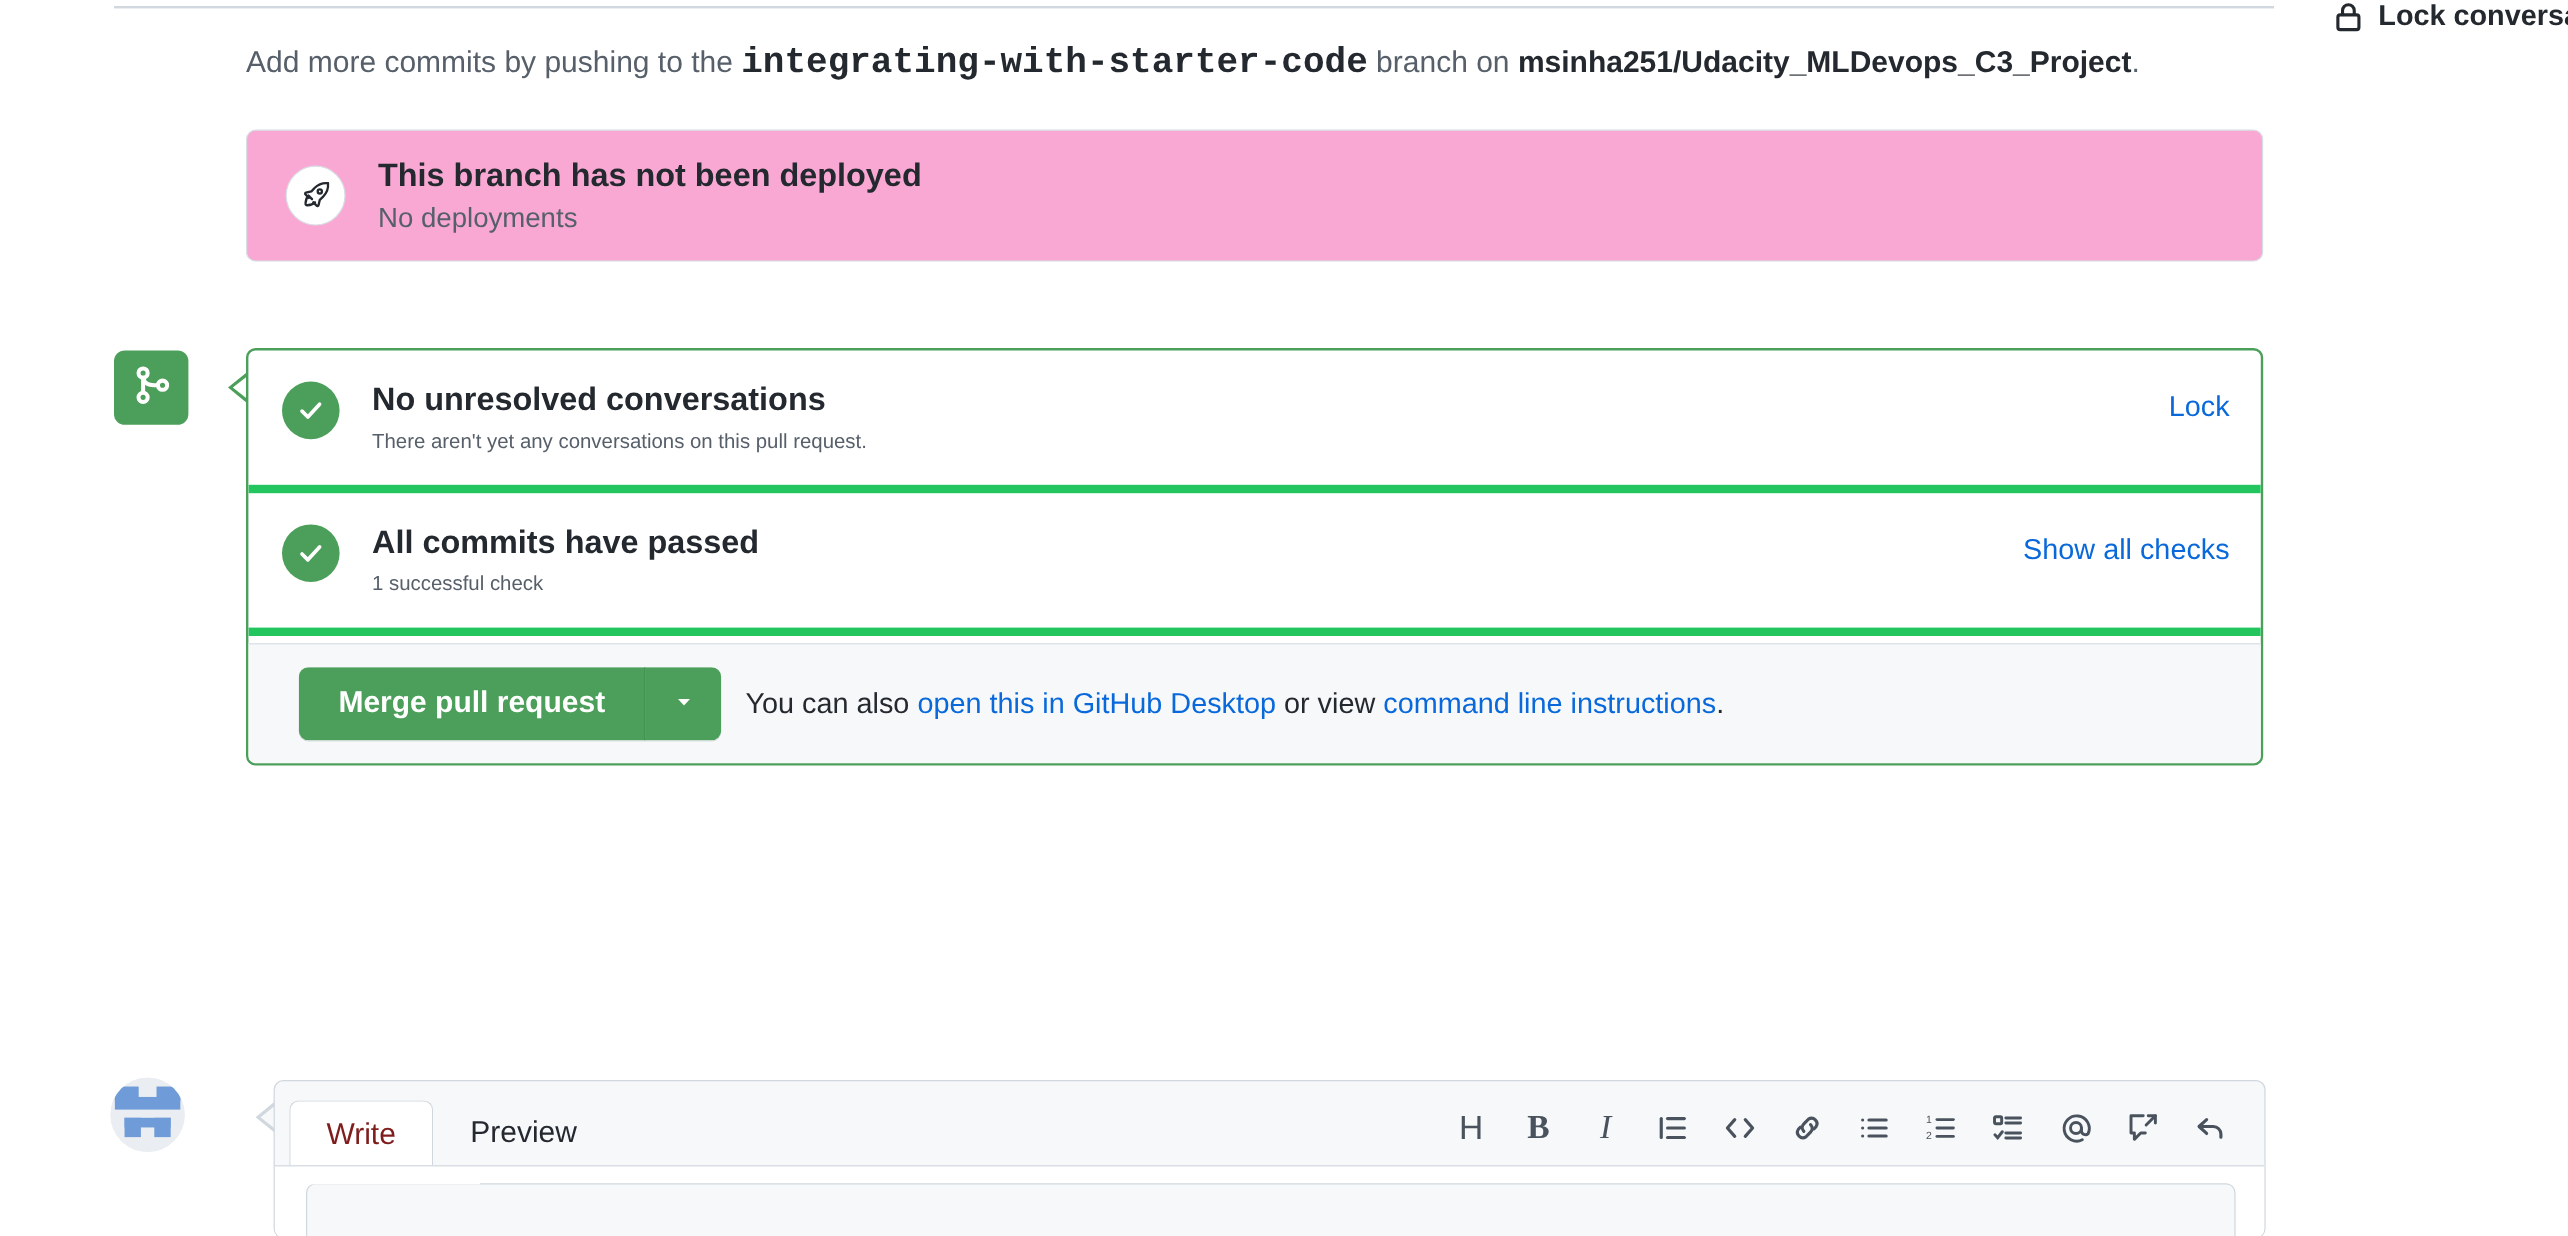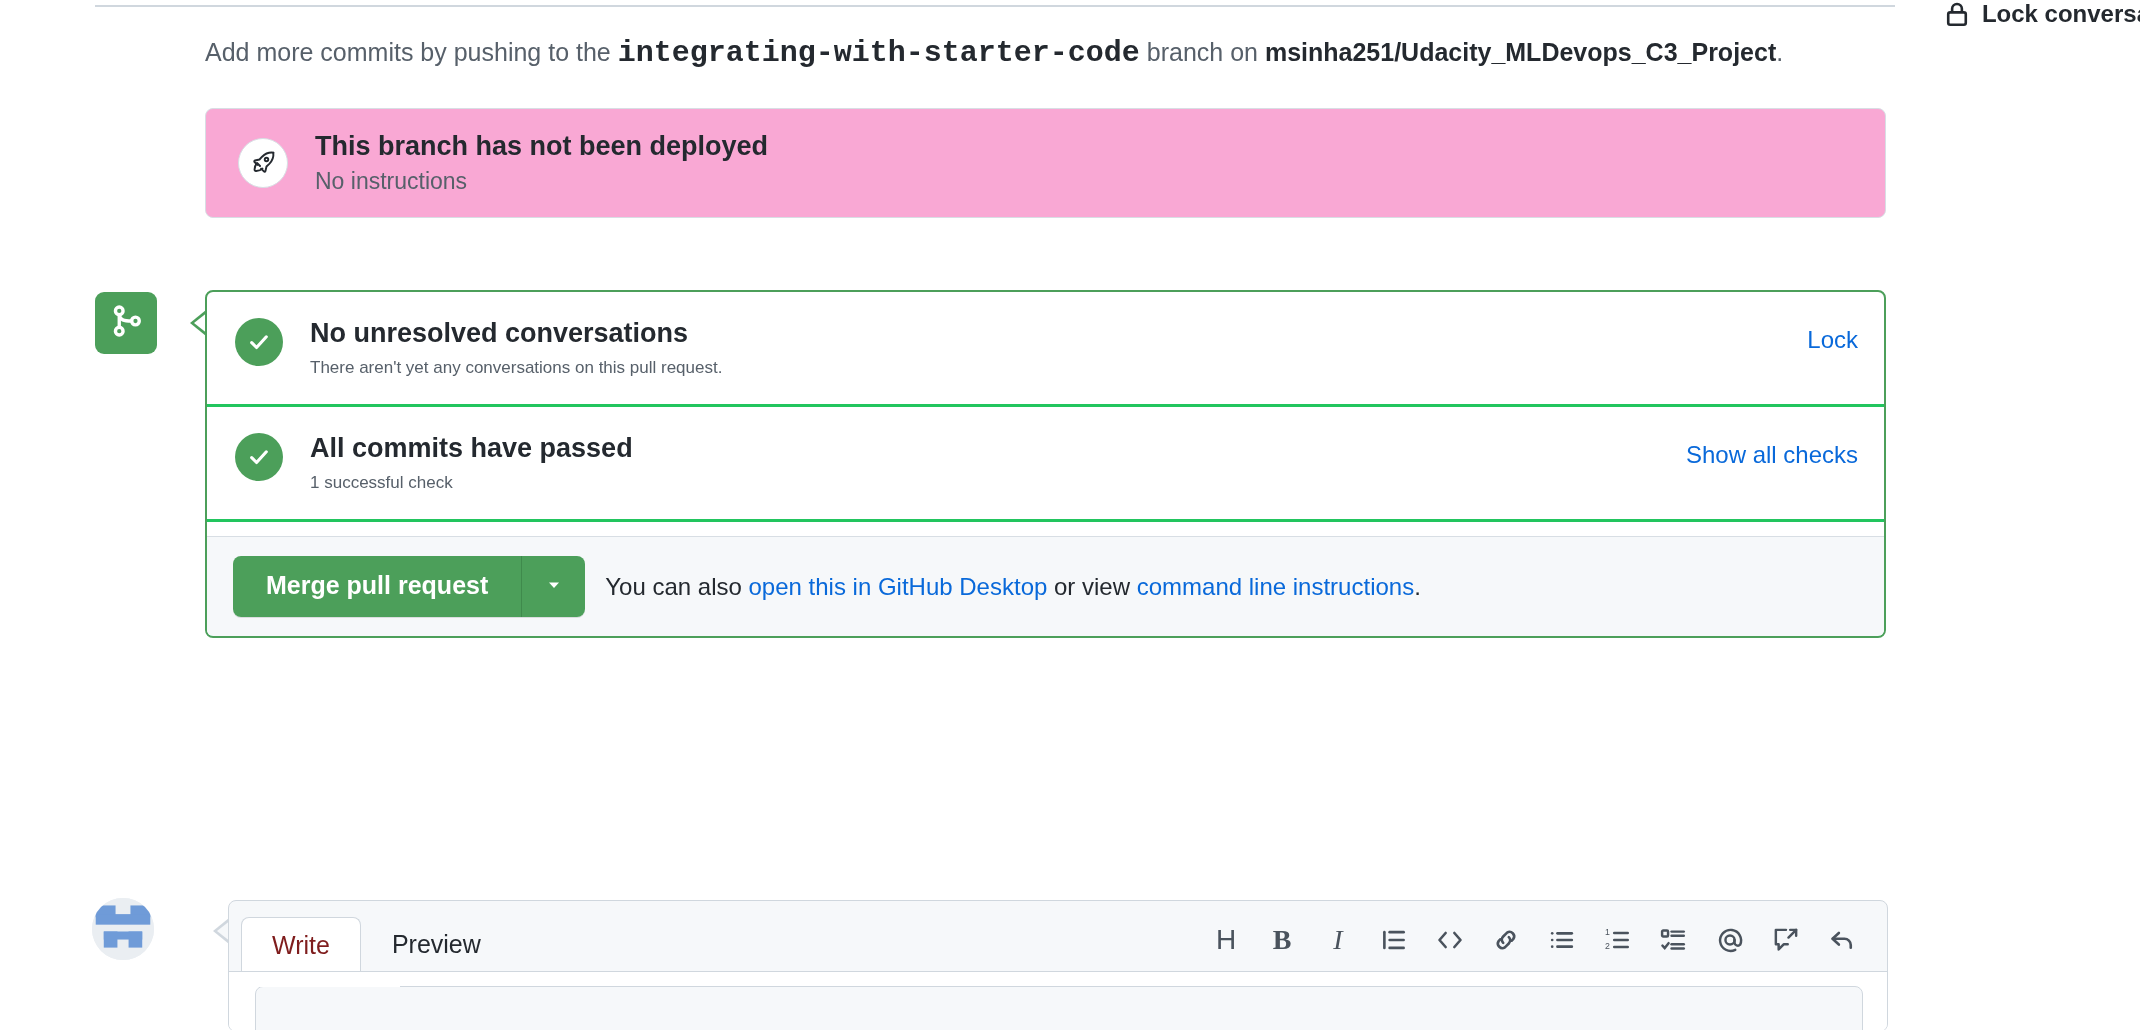--- a/index.html
+++ b/index.html
@@ -80,21 +80,21 @@
     position: absolute; left: 194px; top: 312px;
     width: 0; height: 0;
     border-top: 11px solid transparent;
     border-bottom: 11px solid transparent;
     border-right: 14px solid #ffffff;
   }
 
   .status-row {
     position: relative; display: flex; align-items: flex-start;
     padding: 26px 0 26px 0;
-    border-bottom: 3px solid #22c55e;
+    border-bottom: 7px solid #22c55e;
   }
   .status-row:last-of-type { border-bottom: none; }
   .check-circle {
     margin-left: 28px; flex: 0 0 auto;
     width: 48px; height: 48px; border-radius: 50%;
     background: #4c9f5a;
     display: flex; align-items: center; justify-content: center;
   }
   .status-text { margin-left: 27px; flex: 1 1 auto; }
   .status-title { font-size: 27px; font-weight: bold; color: #24292f; line-height: 1.15; }
@@ -103,21 +103,21 @@
     margin-right: 26px; flex: 0 0 auto;
     font-size: 24px; color: #0969da; cursor: pointer;
     text-decoration: none; padding-top: 8px;
   }
 
   
   .merge-footer {
     position: absolute; left: 0; bottom: 0;
     width: 100%; height: 100px;
     background: #f6f8fa; border-top: 1px solid #d8dee4;
-    display: flex; align-items: center;
+    display: flex; align-items: center; padding-left: 16px;
   }
   .merge-btn-group {
     margin-left: 26px; display: flex; align-items: stretch;
     border-radius: 8px; overflow: hidden;
     box-shadow: 0 1px 0 rgba(27,31,36,0.12);
     flex: 0 0 auto;
   }
   .merge-btn {
     background: #4c9f5a; color: #ffffff;
     font-size: 25px; font-weight: bold;
@@ -237,21 +237,21 @@
     <span class="rocket-ring">
       <svg width="28" height="28" viewBox="0 0 16 16" fill="none" stroke="#24292f" stroke-width="1.1" stroke-linejoin="round" stroke-linecap="round">
         <path d="M13.9 2.1c-1.9-.2-4.6.5-6.4 2.3L6 6l-2.6.6c-.4.1-.5.6-.2.9l1.6 1.6"></path>
         <path d="M13.9 2.1c.2 1.9-.5 4.6-2.3 6.4L10 10l-.6 2.6c-.1.4-.6.5-.9.2L6.9 11.2"></path>
         <path d="M6.3 9.7 4.6 8c-.9.9-1.3 2.3-1.4 3.6-.1.6.3 1.1.9 1 1.3-.1 2.7-.5 3.6-1.4"></path>
         <circle cx="10" cy="6" r="1"></circle>
       </svg>
     </span>
     <div class="deploy-text">
       <div class="deploy-title">This branch has not been deployed</div>
-      <div class="deploy-sub">No instructions</div>
+      <div class="deploy-sub">No deployments</div>
     </div>
   </div>
 
   <div class="merge-badge">
     <span>
       <svg width="36" height="36" viewBox="0 0 16 16" fill="none" stroke="#ffffff" stroke-width="1.5">
         <circle cx="5" cy="3.5" r="1.7"></circle>
         <circle cx="5" cy="12.5" r="1.7"></circle>
         <circle cx="12.2" cy="8" r="1.7"></circle>
         <path d="M5 5.2v5.6"></path>

